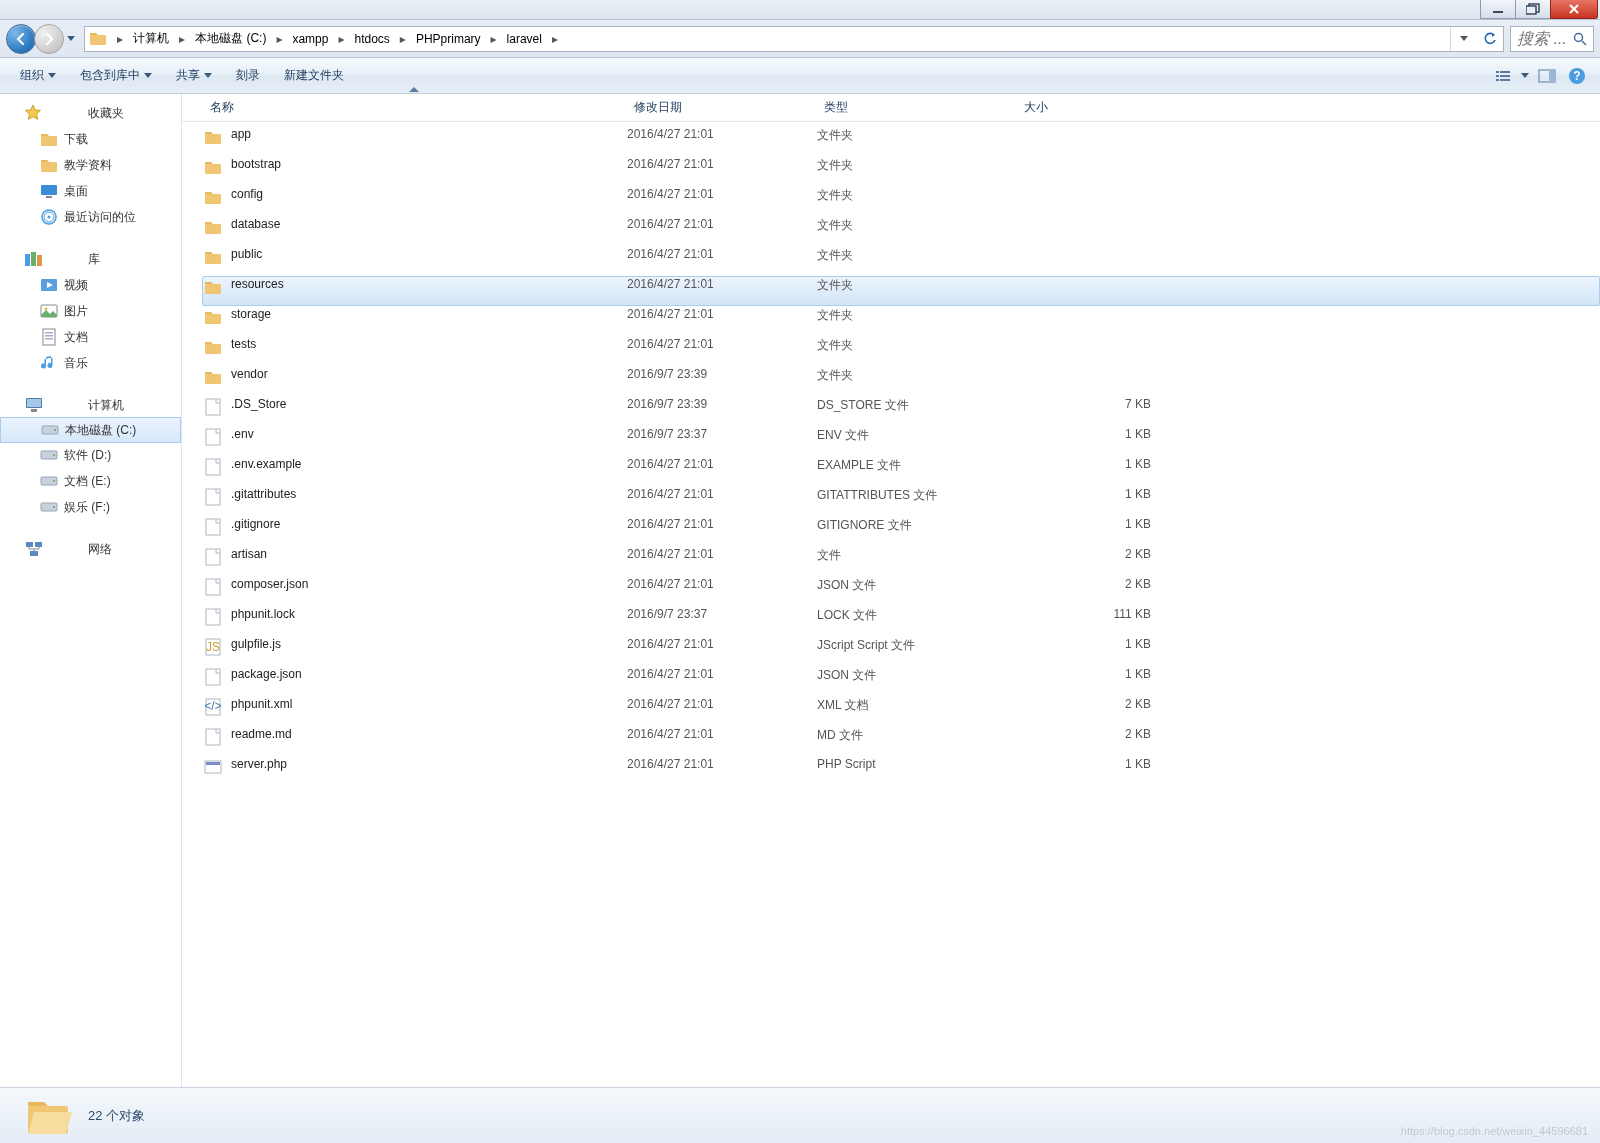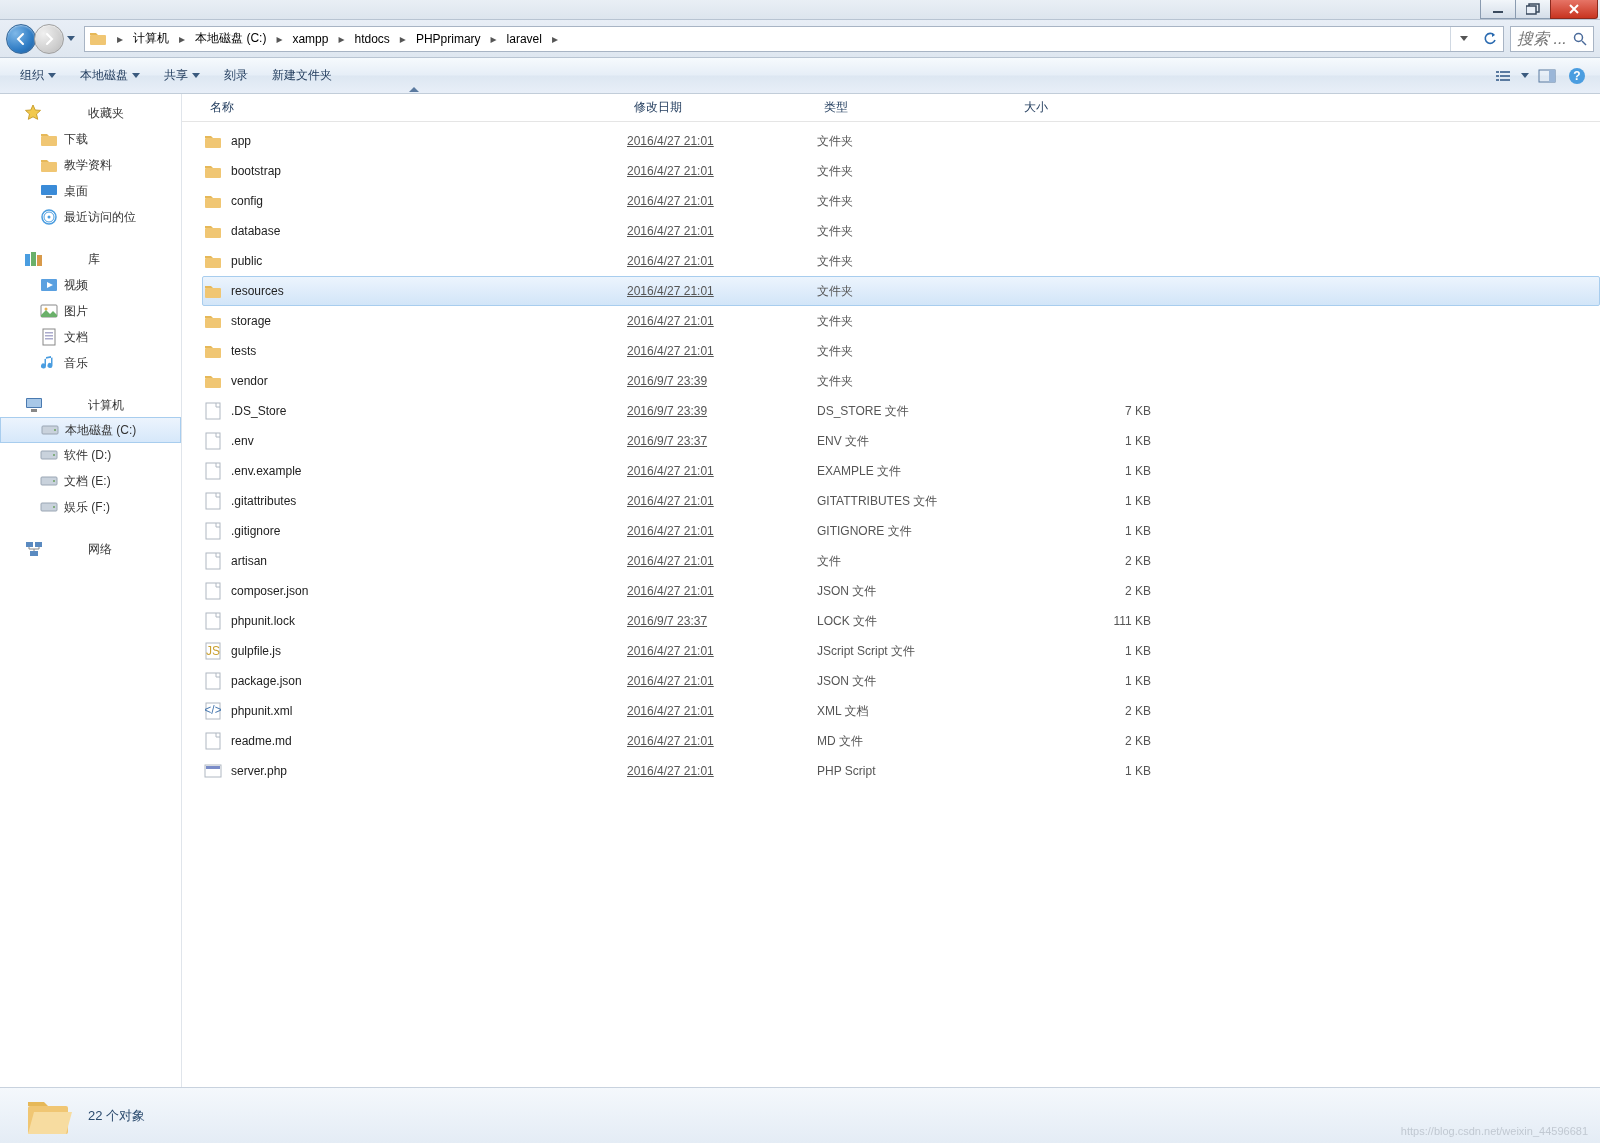--- a/index.html
+++ b/index.html
@@ -50,25 +50,25 @@
 .col-headers { height: 28px; display:flex; align-items:center; border-bottom: 1px solid #e5e5e5; padding-left: 20px; }
 .col-h { color:#1e395b; font-size:12px; padding: 3px 8px; height:40px; display:flex; align-items:center; border-right:1px solid transparent; }
 .col-name { width: 424px; }
 .col-mod { width: 190px; }
 .col-type { width: 200px; }
 .col-size { width: 150px; text-align:right; justify-content:flex-start; }
 .sort-ind { position:relative; }
 .sort-ind::after { content:""; position:absolute; top:-1px; left:50%; transform:translateX(-50%); width:0; height:0; border-left:5px solid transparent; border-right:5px solid transparent; border-bottom:5px solid #5b7aa0; }
 
 .file-list { flex:1; overflow-y:auto; padding: 4px 0 4px 20px; }
-.file-row { height: 30px; display:flex; align-items:center; border:1px solid transparent; }
+.file-row { height: 30px; display:flex; align-items:flex-start; border:1px solid transparent; }
 .file-row.selected { background: linear-gradient(to bottom, #ecf4fd, #d2e5f8); border:1px solid #a8cdee; border-radius:2px; }
 .file-icon { width: 20px; height:20px; margin-right: 8px; display:flex; align-items:center; justify-content:center; flex-shrink:0; }
 .f-name { width: 396px; color:#222; }
-.f-mod { width: 190px; color:#555;text-decoration:underline; }
+.f-mod { width: 190px; color:#555; }
 .f-type { width: 200px; color:#555; }
 .f-size { width: 150px; color:#555; text-align:right; padding-right:16px; }
 
 
 .statusbar { height: 56px; background: linear-gradient(to bottom, #f4f8fc, #e4ecf5); border-top:1px solid #c8d2de; display:flex; align-items:center; padding: 0 24px; gap: 16px; }
 .status-icon { width:48px; height:48px; }
 .status-text { color:#2a4a6d; font-size:13px; }
 .watermark { position:absolute; right:12px; bottom:6px; color:rgba(120,130,140,.35); font-size:11px; }
 
 
@@ -164,21 +164,21 @@
 </div>
 
 <div class="toolbar">
   <div class="tb-btn">
       <span>组织</span>
       <svg width="8" height="5">
         <path d="M0 0 L4 5 L8 0" fill="#3a5a7e"></path>
       </svg>
     </div>
   <div class="tb-btn">
-      <span>本地磁盘</span>
+      <span>包含到库中</span>
       <svg width="8" height="5">
         <path d="M0 0 L4 5 L8 0" fill="#3a5a7e"></path>
       </svg>
     </div>
   <div class="tb-btn">
       <span>共享</span>
       <svg width="8" height="5">
         <path d="M0 0 L4 5 L8 0" fill="#3a5a7e"></path>
       </svg>
     </div>

